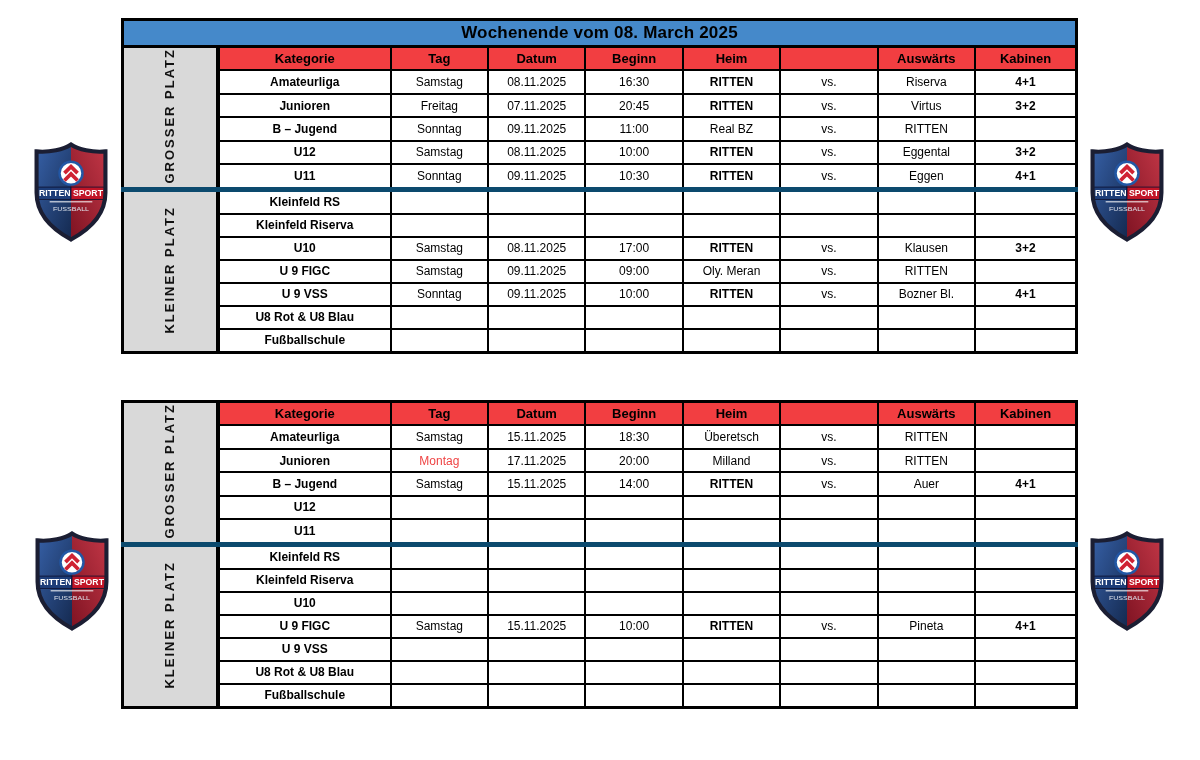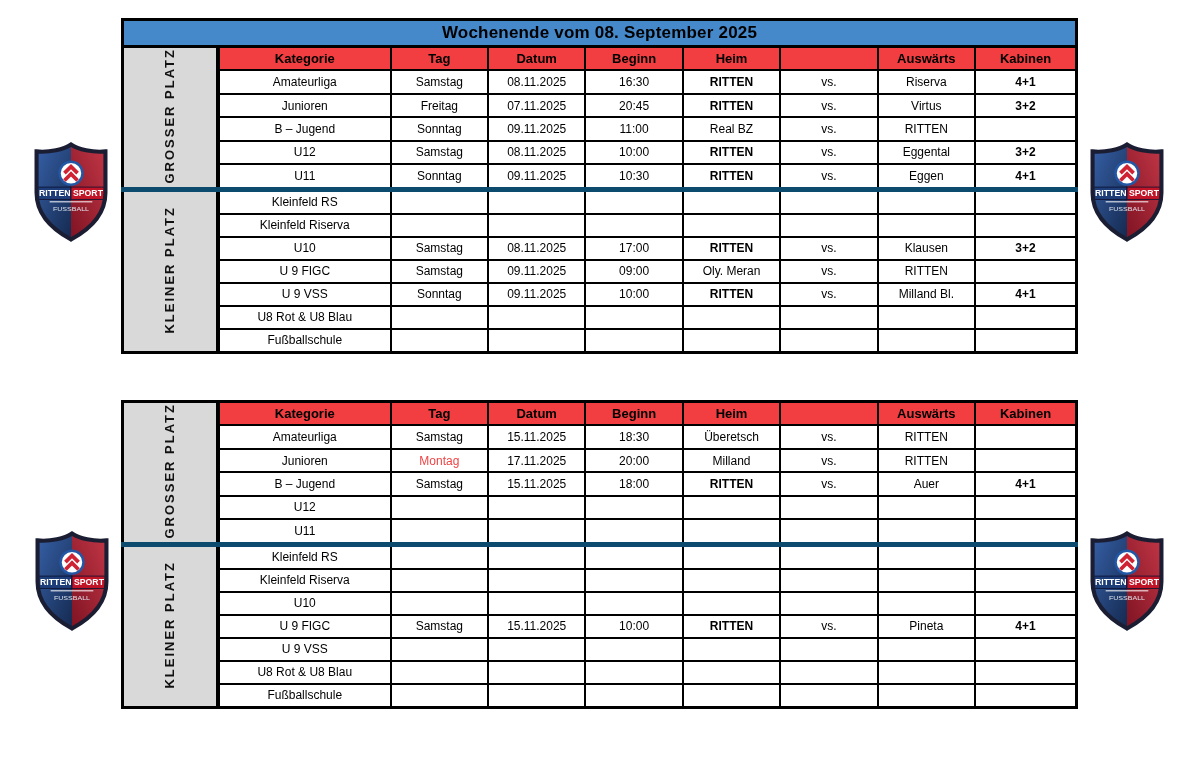--- a/index.html
+++ b/index.html
@@ -16,21 +16,21 @@
     text-align:center;letter-spacing:.2px;
   }
   table.grid{border-collapse:collapse;width:100%;table-layout:fixed;border:3px solid #000;}
   .grid td,.grid th{border:2px solid #000;height:21px;font-size:12px;padding:0 4px;
     overflow:hidden;white-space:nowrap;text-align:center;vertical-align:middle;background:#fff;}
   .grid th.hdr{background:#f23e41;font-size:13px;font-weight:bold;padding:0 2px;}
   .grid td.sidebar{background:#d9d9d9;border-right:4px solid #000;padding:0;}
   .vlabel{display:inline-block;writing-mode:vertical-rl;transform:rotate(180deg);
     font-weight:bold;font-size:13px;letter-spacing:2px;color:#111;}
   tr.section-start td{border-top:5px solid #0c4a6e;}
-  .c-kategorie{text-align:left;font-weight:normal;}
+  .c-kategorie{text-align:left;font-weight:bold;}
   .b{font-weight:bold;}
   .grid td.hl{color:#ef4444;}
 
   .logo{position:absolute;width:82px;height:102px;}
   .logo svg{width:100%;height:100%;display:block;}
   .lp1{left:30px;top:141px;}
   .rp1{left:1086px;top:141px;}
   .lp2{left:31px;top:530px;}
   .rp2{left:1086px;top:530px;}
 </style>
@@ -154,21 +154,21 @@
     <circle cx="50" cy="38" r="14" fill="#ffffff" stroke="#2257a5" stroke-width="3"></circle>
     <path d="M42 38 L50 30 L58 38" fill="none" stroke="#cf2233" stroke-width="4.5"></path>
     <path d="M42 47 L50 39 L58 47" fill="none" stroke="#cf2233" stroke-width="4.5"></path>
     <text x="50" y="66" text-anchor="middle" font-family="Liberation Sans, sans-serif" font-size="11" font-weight="bold" fill="#ffffff" textLength="78" lengthAdjust="spacingAndGlyphs">RITTEN SPORT</text>
     <path d="M24 73 H76" stroke="#ffffff" stroke-width="1.2"></path>
     <text x="50" y="84" text-anchor="middle" font-family="Liberation Sans, sans-serif" font-size="7.5" fill="#dfe3ec" textLength="44" lengthAdjust="spacingAndGlyphs">FUSSBALL</text>
   </svg>
 </div>
 
   <section class="week-table t0">
-    <div class="title-bar">Wochenende vom 08. September 2025</div>
+    <div class="title-bar">Wochenende vom 08. March 2025</div>
     <table class="grid">
       <colgroup>
         <col style="width:95px">
           <col style="width:172px">
           <col style="width:97px">
         <col style="width:97px">
           <col style="width:97px">
           <col style="width:97px">
         <col style="width:97px">
           <col style="width:97px">
@@ -277,21 +277,21 @@
             <td class="c-auswaerts">RITTEN</td>
             <td class="c-kabinen b"></td>
           </tr>
           <tr>
             <td class="c-kategorie">U 9 VSS</td>
             <td class="c-tag">Sonntag</td>
             <td class="c-datum">09.11.2025</td>
             <td class="c-beginn">10:00</td>
             <td class="c-heim b">RITTEN</td>
             <td class="c-vs">vs.</td>
-            <td class="c-auswaerts">Milland Bl.</td>
+            <td class="c-auswaerts">Bozner Bl.</td>
             <td class="c-kabinen b">4+1</td>
           </tr>
           <tr>
             <td class="c-kategorie">U8 Rot &amp; U8 Blau</td>
             <td class="c-tag"></td>
             <td class="c-datum"></td>
             <td class="c-beginn"></td>
             <td class="c-heim"></td>
             <td class="c-vs"></td>
             <td class="c-auswaerts"></td>
@@ -353,21 +353,21 @@
             <td class="c-beginn">20:00</td>
             <td class="c-heim">Milland</td>
             <td class="c-vs">vs.</td>
             <td class="c-auswaerts">RITTEN</td>
             <td class="c-kabinen b"></td>
           </tr>
           <tr>
             <td class="c-kategorie">B – Jugend</td>
             <td class="c-tag">Samstag</td>
             <td class="c-datum">15.11.2025</td>
-            <td class="c-beginn">18:00</td>
+            <td class="c-beginn">14:00</td>
             <td class="c-heim b">RITTEN</td>
             <td class="c-vs">vs.</td>
             <td class="c-auswaerts">Auer</td>
             <td class="c-kabinen b">4+1</td>
           </tr>
           <tr>
             <td class="c-kategorie">U12</td>
             <td class="c-tag"></td>
             <td class="c-datum"></td>
             <td class="c-beginn"></td>

